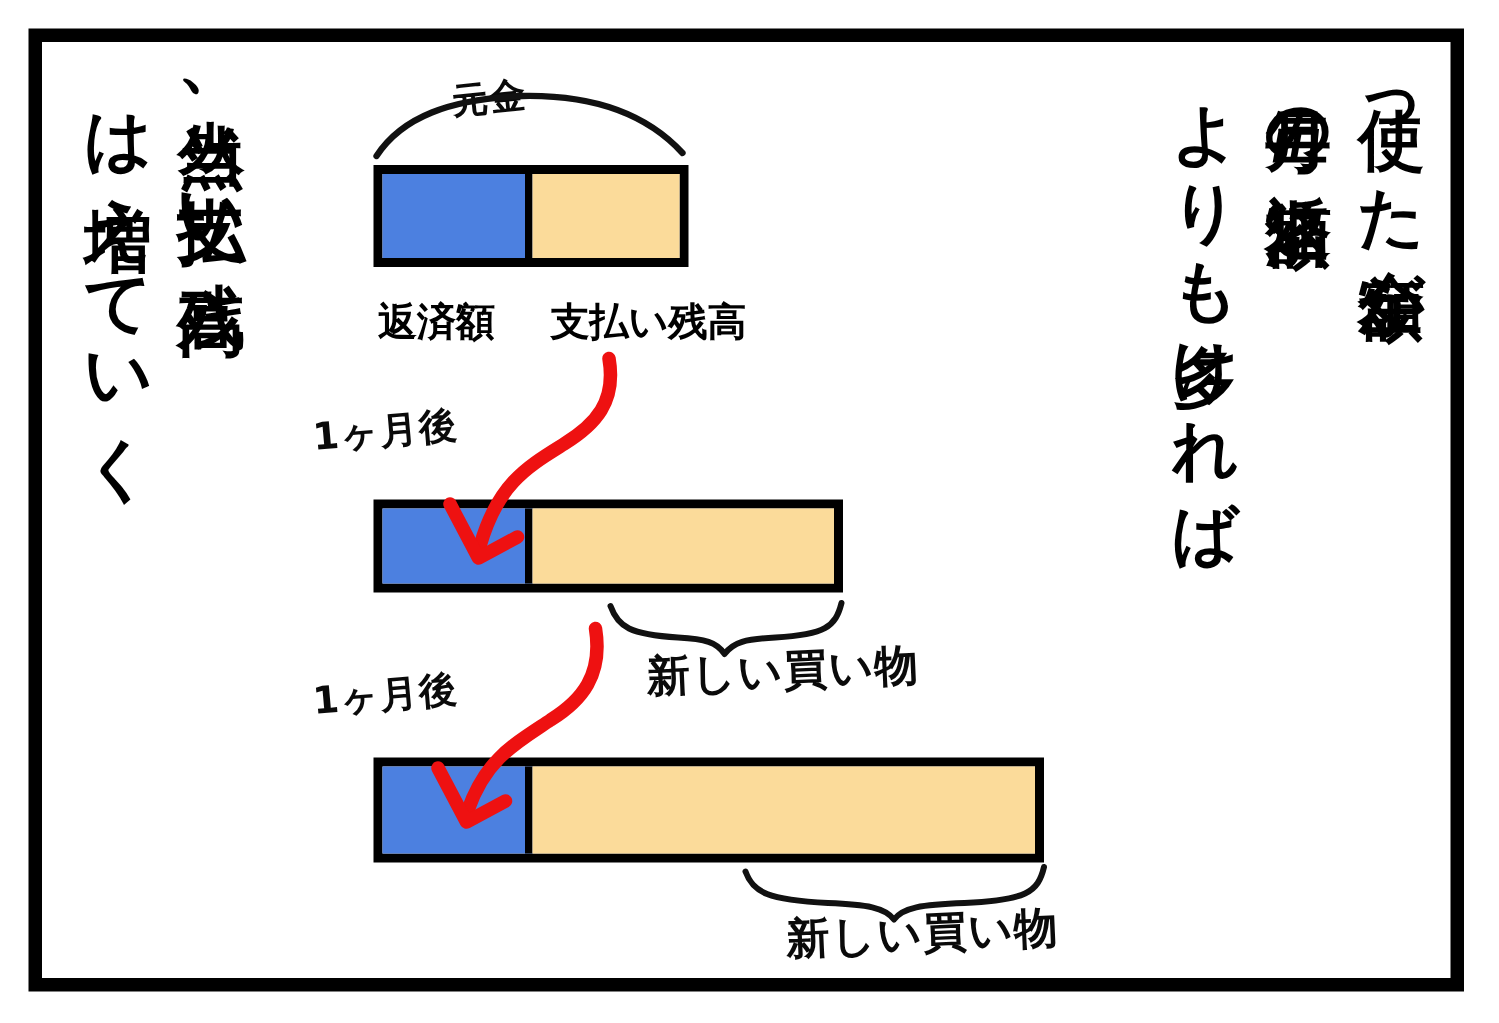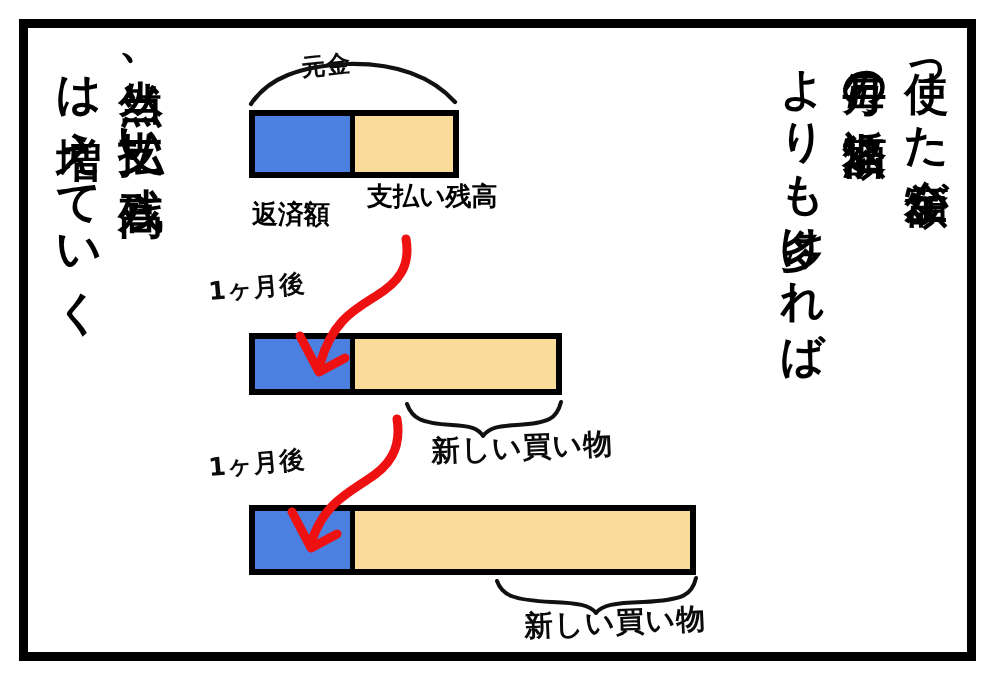--- a/index.html
+++ b/index.html
@@ -108,21 +108,21 @@
 
     <div class="vtext vtext-left" id="l-col1">当然、支払い残高</div>
     <div class="vtext vtext-left" id="l-col2">は増えていく</div>
 
     <div class="bar" id="bar1" style="left:249px; top:110px; width:210px; height:68px;">
       <div class="seg seg-divider" style="width:100px; background:#4c80e0;"></div>
       <div class="seg" style="flex:1; background:#fbdb9a;"></div>
     </div>
 
     <div class="label-gothic" style="left:252px; top:197px;">返済額</div>
-    <div class="label-gothic" style="left:367px; top:179px;">支払い残高</div>
+    <div class="label-gothic" style="left:367px; top:197px;">支払い残高</div>
 
     <div class="label-hand hand-principal" style="left:303px; top:52px;">元金</div>
 
     <div class="label-hand hand-month" style="left:210px; top:275px;">1ヶ月後</div>
 
     <div class="bar" id="bar2" style="left:249px; top:333px; width:313px; height:62px;">
       <div class="seg seg-divider" style="width:100px; background:#4c80e0;"></div>
       <div class="seg" style="flex:1; background:#fbdb9a;"></div>
     </div>
 

